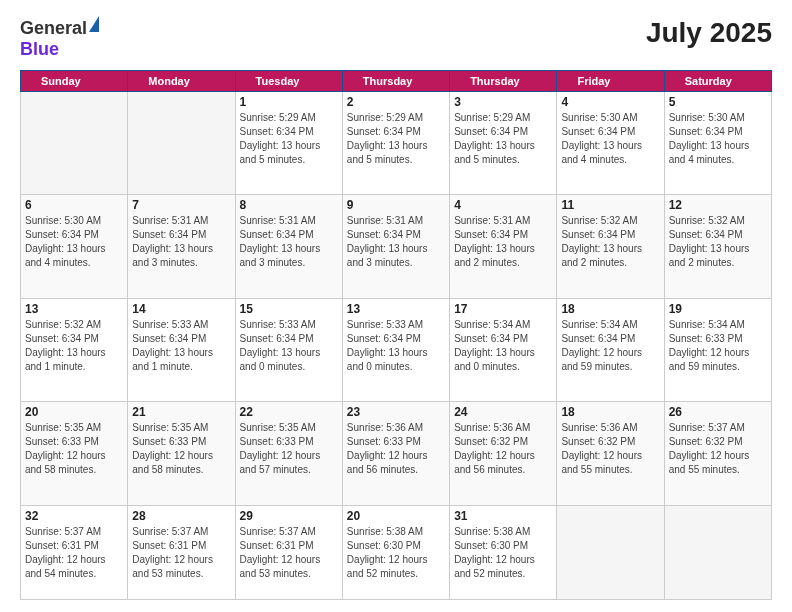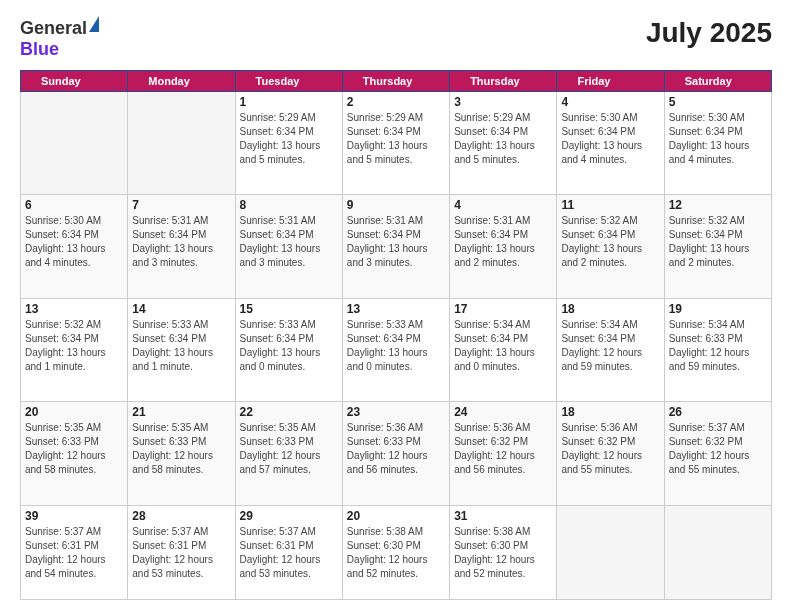--- a/index.html
+++ b/index.html
@@ -250,21 +250,21 @@
             <span class="day-num">18</span>
             <div class="day-detail">Sunrise: 5:36 AM<br>Sunset: 6:32 PM<br>Daylight: 12 hours<br>and 55 minutes.</div>
           </td>
           <td>
             <span class="day-num">26</span>
             <div class="day-detail">Sunrise: 5:37 AM<br>Sunset: 6:32 PM<br>Daylight: 12 hours<br>and 55 minutes.</div>
           </td>
         </tr>
         <tr>
           <td>
-            <span class="day-num">39</span>
+            <span class="day-num">32</span>
             <div class="day-detail">Sunrise: 5:37 AM<br>Sunset: 6:31 PM<br>Daylight: 12 hours<br>and 54 minutes.</div>
           </td>
           <td>
             <span class="day-num">28</span>
             <div class="day-detail">Sunrise: 5:37 AM<br>Sunset: 6:31 PM<br>Daylight: 12 hours<br>and 53 minutes.</div>
           </td>
           <td>
             <span class="day-num">29</span>
             <div class="day-detail">Sunrise: 5:37 AM<br>Sunset: 6:31 PM<br>Daylight: 12 hours<br>and 53 minutes.</div>
           </td>

